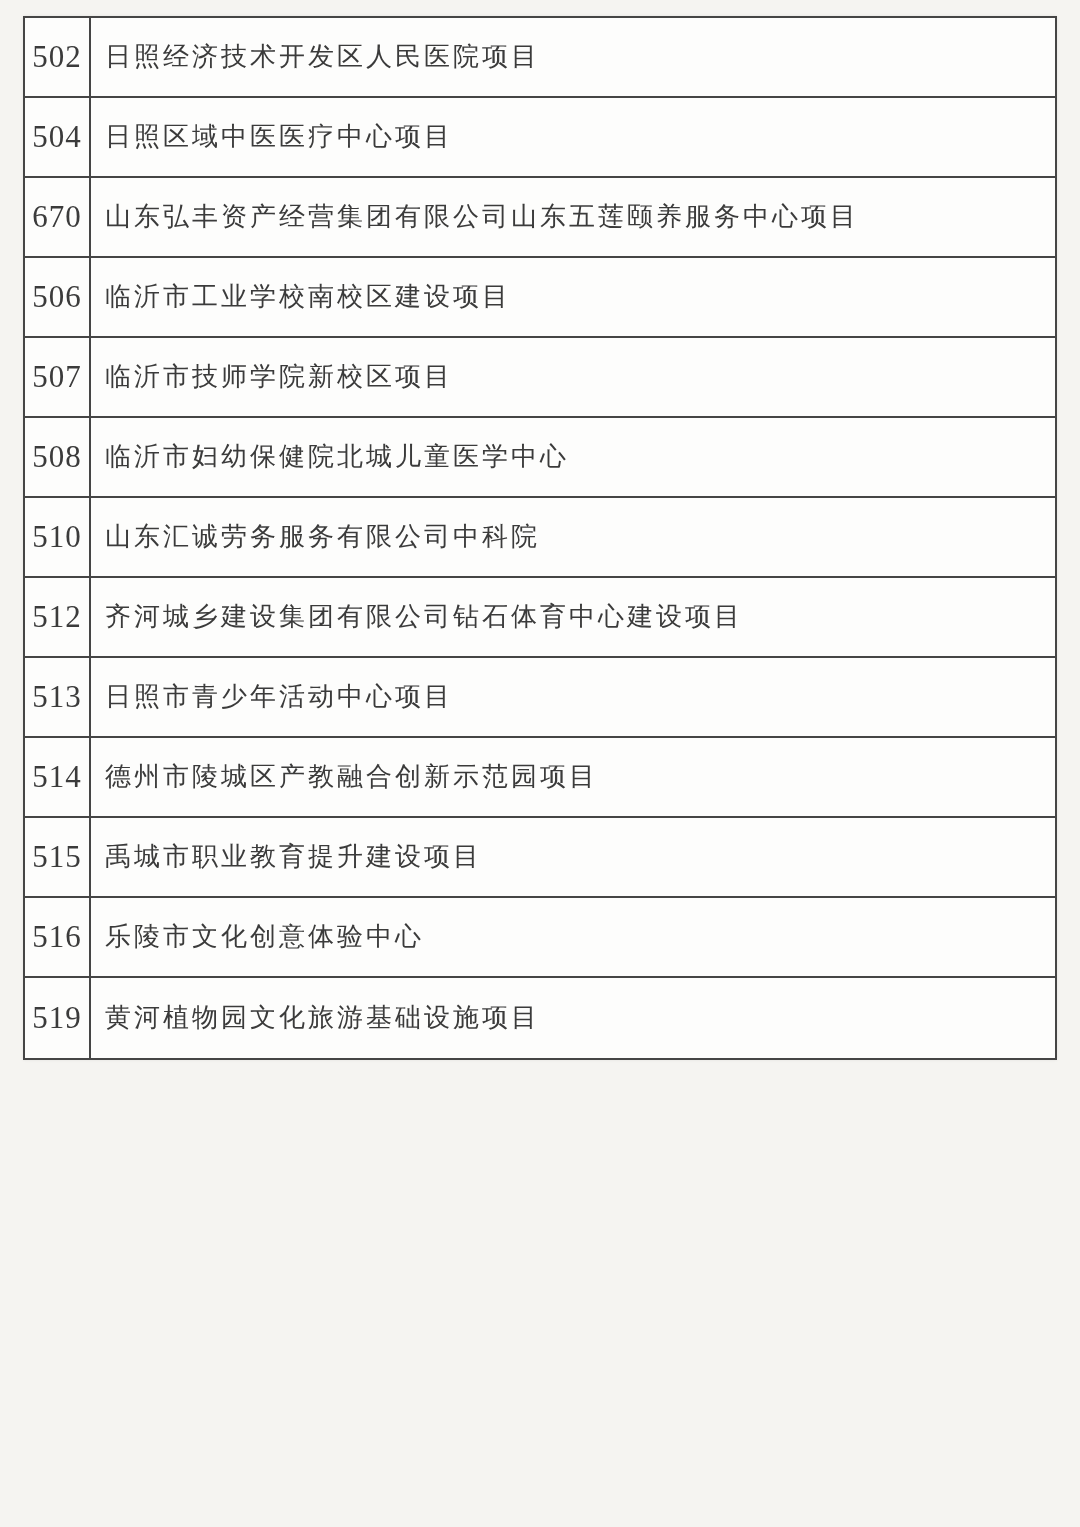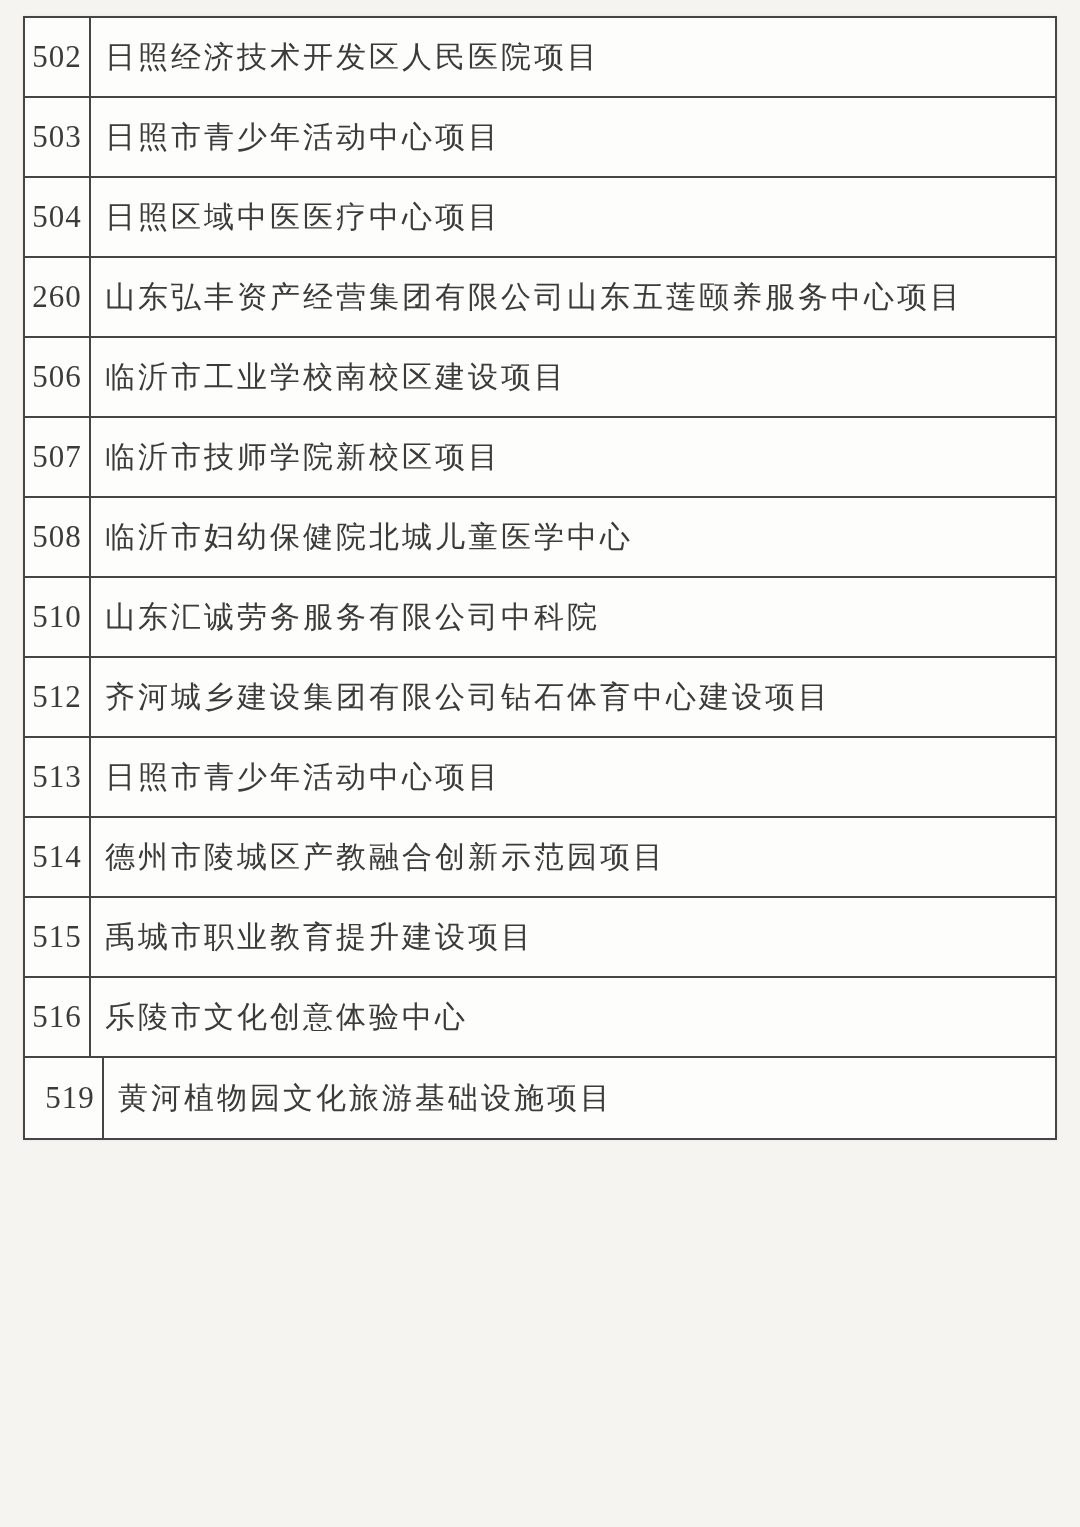--- a/index.html
+++ b/index.html
@@ -29,67 +29,63 @@
     background: var(--cell-bg);
     box-shadow: 0 0 3px rgba(0,0,0,0.08);
   }
   .row {
     display: flex;
     align-items: stretch;
     min-height: 80px;
     border-bottom: 2px solid var(--border-color);
     background: var(--cell-bg);
   }
-  .row:last-child { border-bottom: none; padding-left: 13px; }
+  .row:last-child { border-bottom: none; }
   .cell-no {
     width: 66px;
     flex: 0 0 66px;
     border-right: 2px solid var(--border-color);
     display: flex;
     align-items: center;
     justify-content: center;
     font-size: 31px;
     letter-spacing: 1px;
     color: var(--text-color);
     font-family: "Liberation Serif", "DejaVu Serif", serif;
   }
   .cell-name {
     flex: 1 1 auto;
     display: flex;
     align-items: center;
     padding: 4px 12px 4px 14px;
-    font-size: 30px;
+    font-size: 26px;
     line-height: 40px;
     letter-spacing: 3px;
     color: var(--text-color);
     word-break: break-all;
   }
 </style>
 </head>
 <body>
 
 <div class="page">
   <div class="doc-table">
   <div class="row">
     <div class="cell-no">502</div>
     <div class="cell-name">日照经济技术开发区人民医院项目</div>
   </div>
 
-  <div class="row">
-    <div class="cell-no">503</div>
-    <div class="cell-name">日照市青少年活动中心项目</div>
-  </div>
 
   <div class="row">
     <div class="cell-no">504</div>
     <div class="cell-name">日照区域中医医疗中心项目</div>
   </div>
 
   <div class="row">
-    <div class="cell-no">260</div>
+    <div class="cell-no">670</div>
     <div class="cell-name">山东弘丰资产经营集团有限公司山东五莲颐养服务中心项目</div>
   </div>
 
   <div class="row">
     <div class="cell-no">506</div>
     <div class="cell-name">临沂市工业学校南校区建设项目</div>
   </div>
 
   <div class="row">
     <div class="cell-no">507</div>

